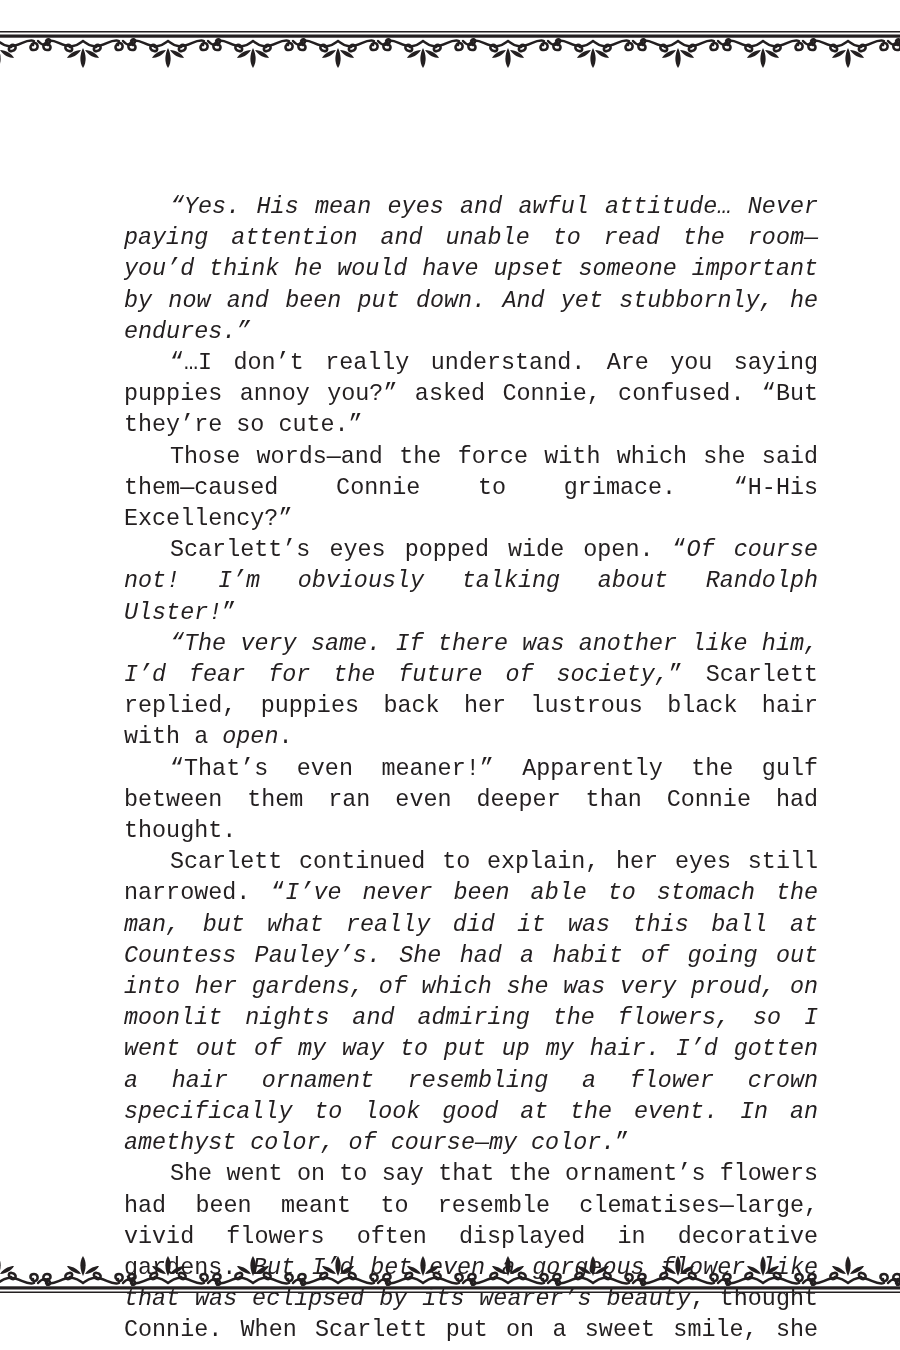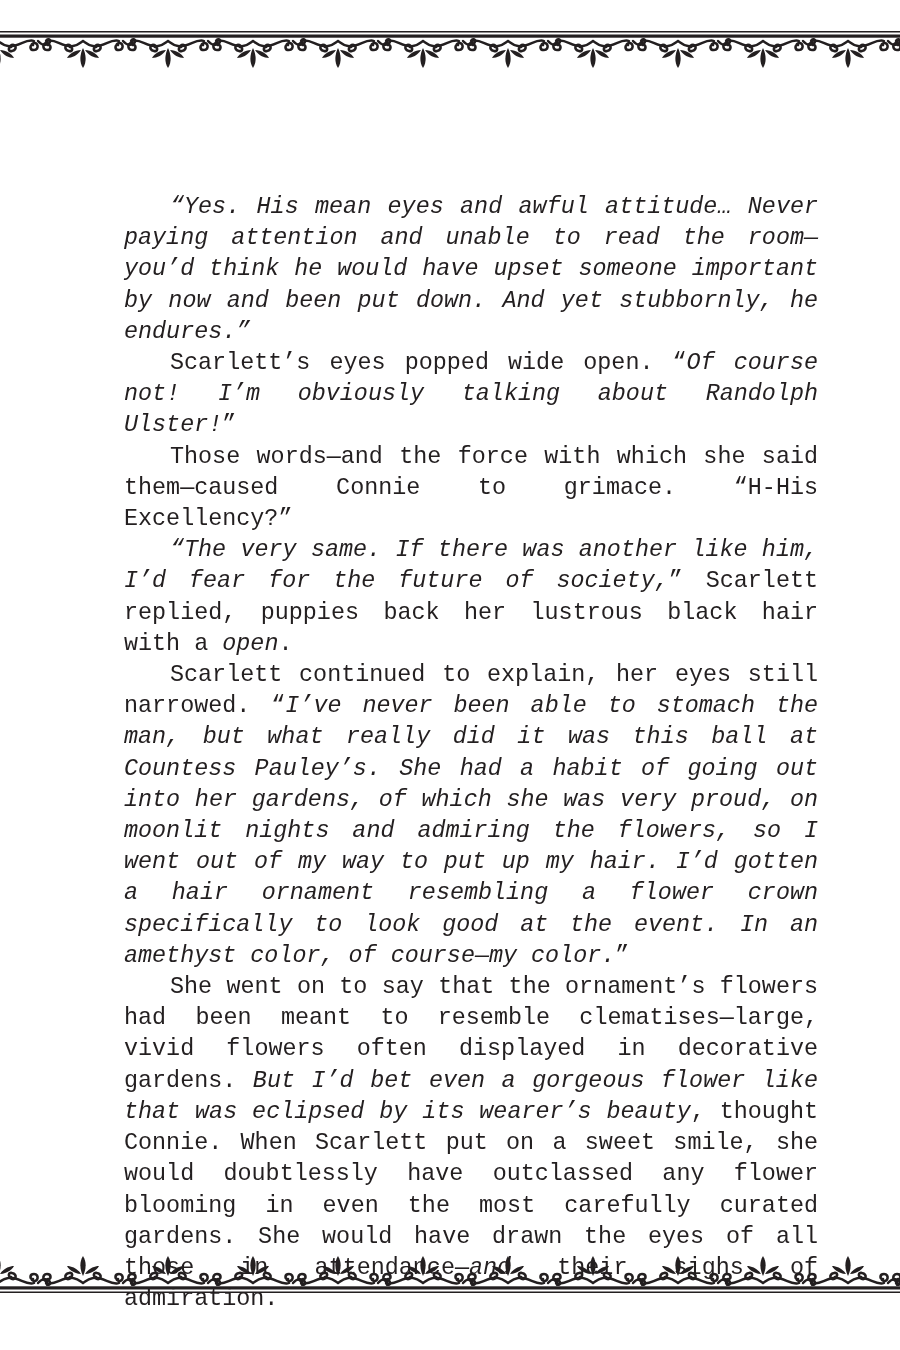--- a/index.html
+++ b/index.html
@@ -169,23 +169,25 @@
           <path d="M -2 22 C -8 22, -14 26, -16 30 C -11 30, -5 27, -2 22 Z" fill="#231f20"></path>
           <path d="M 2 22 C 8 22, 14 26, 16 30 C 11 30, 5 27, 2 22 Z" fill="#231f20"></path>
           <path d="M 40 13 C 44 18, 50 18, 52 14 C 53 11, 49 10, 48 13" fill="none" stroke="#231f20" stroke-width="2.4" stroke-linecap="round"></path>
         </g>
       </g>
     </svg>
 </div>
 
 <div class="text-block" id="text-block">
     <p class="para"><span class="it">“Yes. His mean eyes and awful attitude… Never paying attention and unable to read the room—you’d think he would have upset someone important by now and been put down. And yet stubbornly, he endures.”</span></p>
+    <p class="para"><span class="">“…I don’t really understand. Are you saying puppies annoy you?” asked Connie, confused. “But they’re so cute.”</span></p>
+    <p class="para"><span class="">Those words—and the force with which she said them—caused Connie to grimace. “H-His Excellency?”</span></p>
     <p class="para"><span class="">Scarlett’s eyes popped wide open. “</span><span class="it">Of course not! I’m obviously talking about Randolph Ulster!</span><span class="">”</span></p>
-    <p class="para"><span class="">Those words—and the force with which she said them—caused Connie to grimace. “H-His Excellency?”</span></p>
     <p class="para"><span class="it">“The very same. If there was another like him, I’d fear for the future of society,</span><span class="">” Scarlett replied, puppies back her lustrous black hair with a </span><span class="it">open</span><span class="">.</span></p>
+    <p class="para"><span class="">“That’s even meaner!” Apparently the gulf between them ran even deeper than Connie had thought.</span></p>
     <p class="para"><span class="">Scarlett continued to explain, her eyes still narrowed. “</span><span class="it">I’ve never been able to stomach the man, but what really did it was this ball at Countess Pauley’s. She had a habit of going out into her gardens, of which she was very proud, on moonlit nights and admiring the flowers, so I went out of my way to put up my hair. I’d gotten a hair ornament resembling a flower crown specifically to look good at the event. In an amethyst color, of course—my color.</span><span class="">”</span></p>
     <p class="para last"><span class="">She went on to say that the ornament’s flowers had been meant to resemble clematises—large, vivid flowers often displayed in decorative gardens. </span><span class="it">But I’d bet even a gorgeous flower like that was eclipsed by its wearer’s beauty</span><span class="">, thought Connie. When Scarlett put on a sweet smile, she would doubtlessly have outclassed any flower blooming in even the most carefully curated gardens. She would have drawn the eyes of all those in attendance—</span><span class="it">and</span><span class=""> their sighs of admiration.</span></p>
   </div>
 
 <div class="border border-bottom">
   <svg id="bottom-border-svg" width="900" height="48" viewBox="0 0 900 48">
       <g transform="translate(0,48) scale(1,-1)">
         <rect x="0" y="3" width="900" height="1.5" fill="#231f20"></rect>
         <rect x="0" y="6.5" width="900" height="3.2" fill="#231f20"></rect>
         <g transform="translate(-2,0)">

